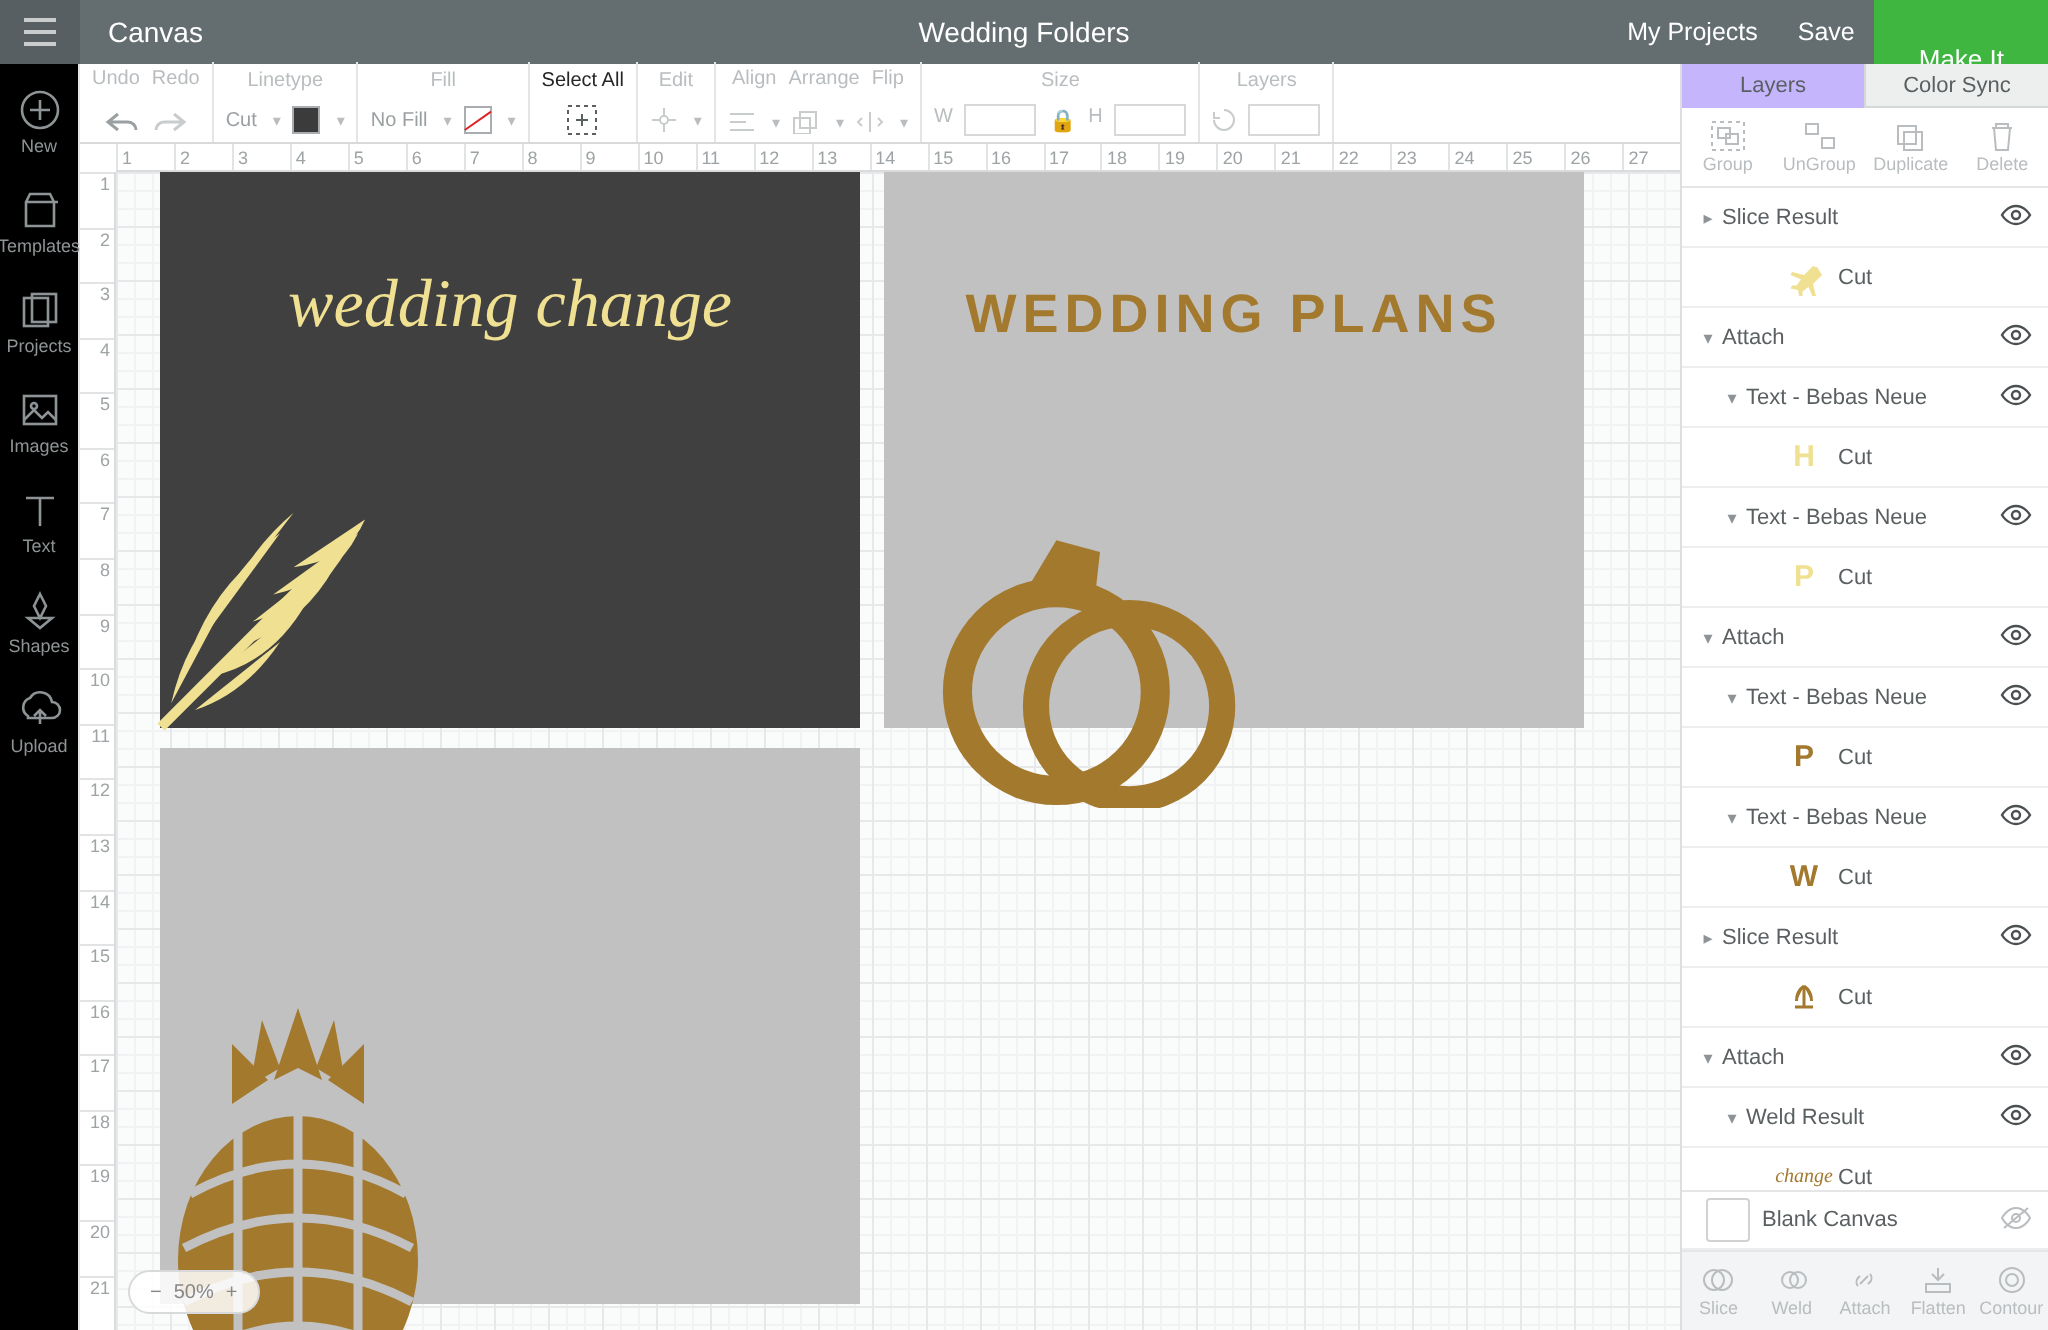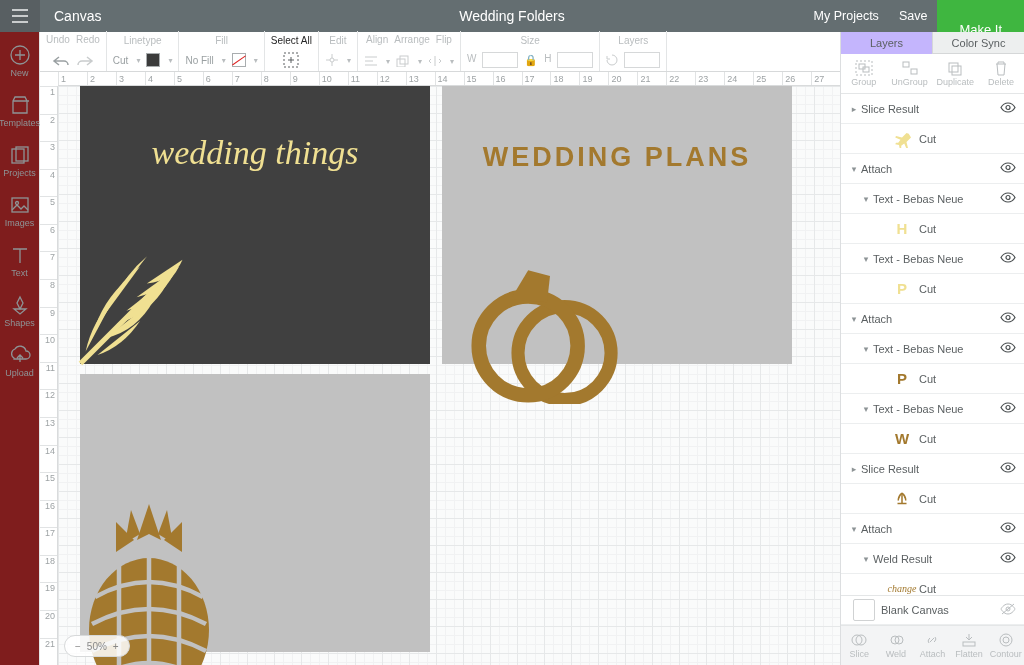--- a/index.html
+++ b/index.html
@@ -24,21 +24,21 @@
 .tg-dark { color:#262626; }
 .tool-btn { display:flex; align-items:center; justify-content:center; }
 .caret { font-size:8px; color:#b9bdbf; margin-left:2px; }
 .swatch { width:14px; height:14px; border:1px solid #a9adaf; display:inline-block; }
 .swatch.red-line { position:relative; }
 .swatch.red-line::after { content:""; position:absolute; width:130%; height:1px; background:#d22; left:-15%; top:50%; transform:rotate(-35deg); }
 .input-mini { width:36px; height:16px; border:1px solid #d6d8d9; font-size:10px; padding:0 3px; color:#bcbfc1; background:#fff; }
 .lock { font-size:11px; color:#b9bdbf; }
 
 
-.leftbar { position:absolute; left:0; top:32px; bottom:0; width:40px; background:#7f1d1d; border-right:1px solid #e3e5e6; display:flex; flex-direction:column; align-items:center; padding-top:6px; gap:4px; }
+.leftbar { position:absolute; left:0; top:32px; bottom:0; width:40px; background:#000000; border-right:1px solid #e3e5e6; display:flex; flex-direction:column; align-items:center; padding-top:6px; gap:4px; }
 .lb-item { width:40px; height:46px; display:flex; flex-direction:column; align-items:center; justify-content:center; gap:2px; color:#8e9496; cursor:pointer; }
 .lb-item svg { stroke:#8e9496; }
 .lb-item span { font-size:9px; }
 
 
 .ruler-h { position:absolute; left:58px; right:184px; top:72px; height:14px; background:#fff; border-bottom:1px solid #d9dbdc; font-size:9px; color:#9ea3a5; display:flex; }
 .ruler-h div { flex:1; border-left:1px solid #e1e3e4; padding-left:2px; line-height:14px; }
 .ruler-v { position:absolute; left:40px; top:86px; bottom:0; width:18px; background:#fff; border-right:1px solid #d9dbdc; font-size:9px; color:#9ea3a5; display:flex; flex-direction:column; }
 .ruler-v div { flex:1; border-top:1px solid #e1e3e4; text-align:right; padding-right:2px; line-height:10px; }
 
@@ -304,21 +304,21 @@
     <div>17</div>
     <div>18</div>
     <div>19</div>
     <div>20</div>
     <div>21</div>
   </div>
 
 <div class="canvas">
 
   <div class="card dark" style="left:22px; top:0;">
-    <div class="headline script-font" style="top:48px; color:#f0e092; font-size:34px;">wedding things</div>
+    <div class="headline script-font" style="top:48px; color:#f0e092; font-size:34px;">wedding change</div>
     <svg style="position:absolute;left:-8px;bottom:-8px" width="170" height="170" viewBox="0 0 100 100">
       <g fill="#f0e092">
           <path d="M5 95 L55 45" stroke="#f0e092" stroke-width="3"></path>
       <path d="M15 90 Q30 85 40 70 L15 90Z"></path>
           <path d="M20 80 Q38 76 48 58 L20 80Z"></path>
       <path d="M26 72 Q46 66 56 48 L26 72Z"></path>
           <path d="M32 64 Q52 58 60 42 L32 64Z"></path>
       <path d="M38 56 Q56 52 63 38 L38 56Z"></path>
           <path d="M44 48 Q60 46 65 34 L44 48Z"></path>
       <path d="M8 88 Q12 70 24 58 L8 88Z"></path>

